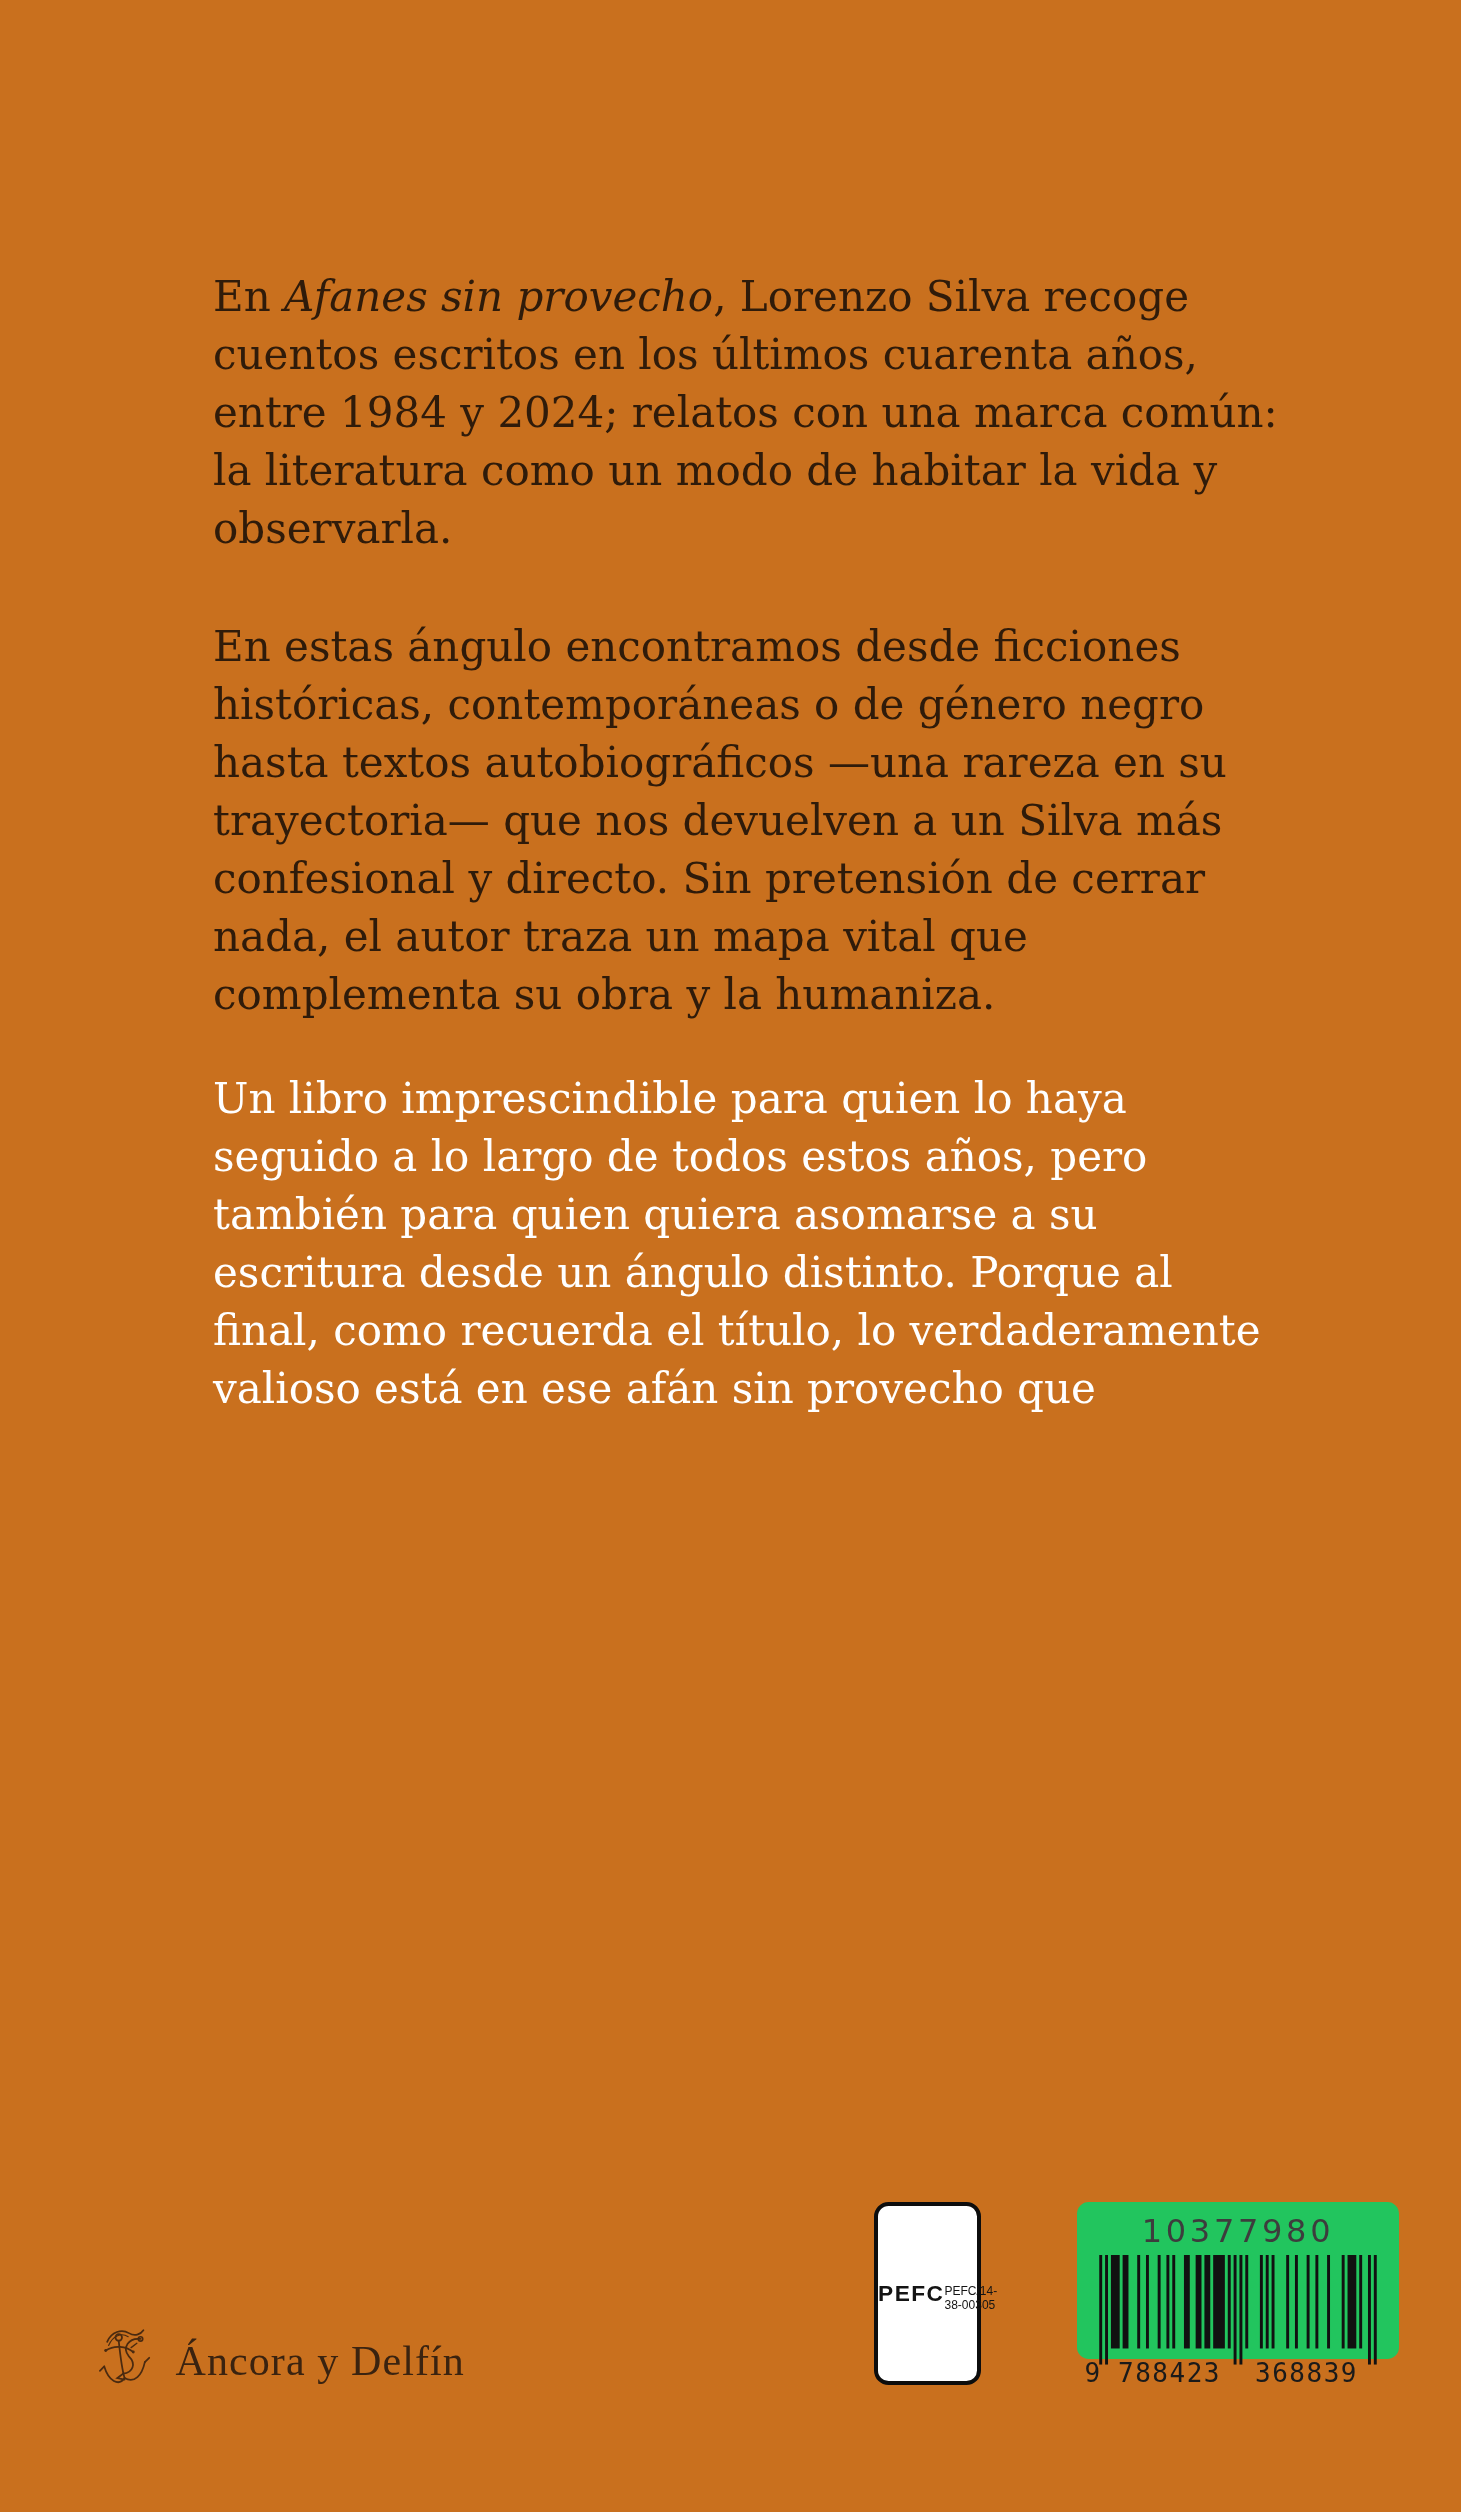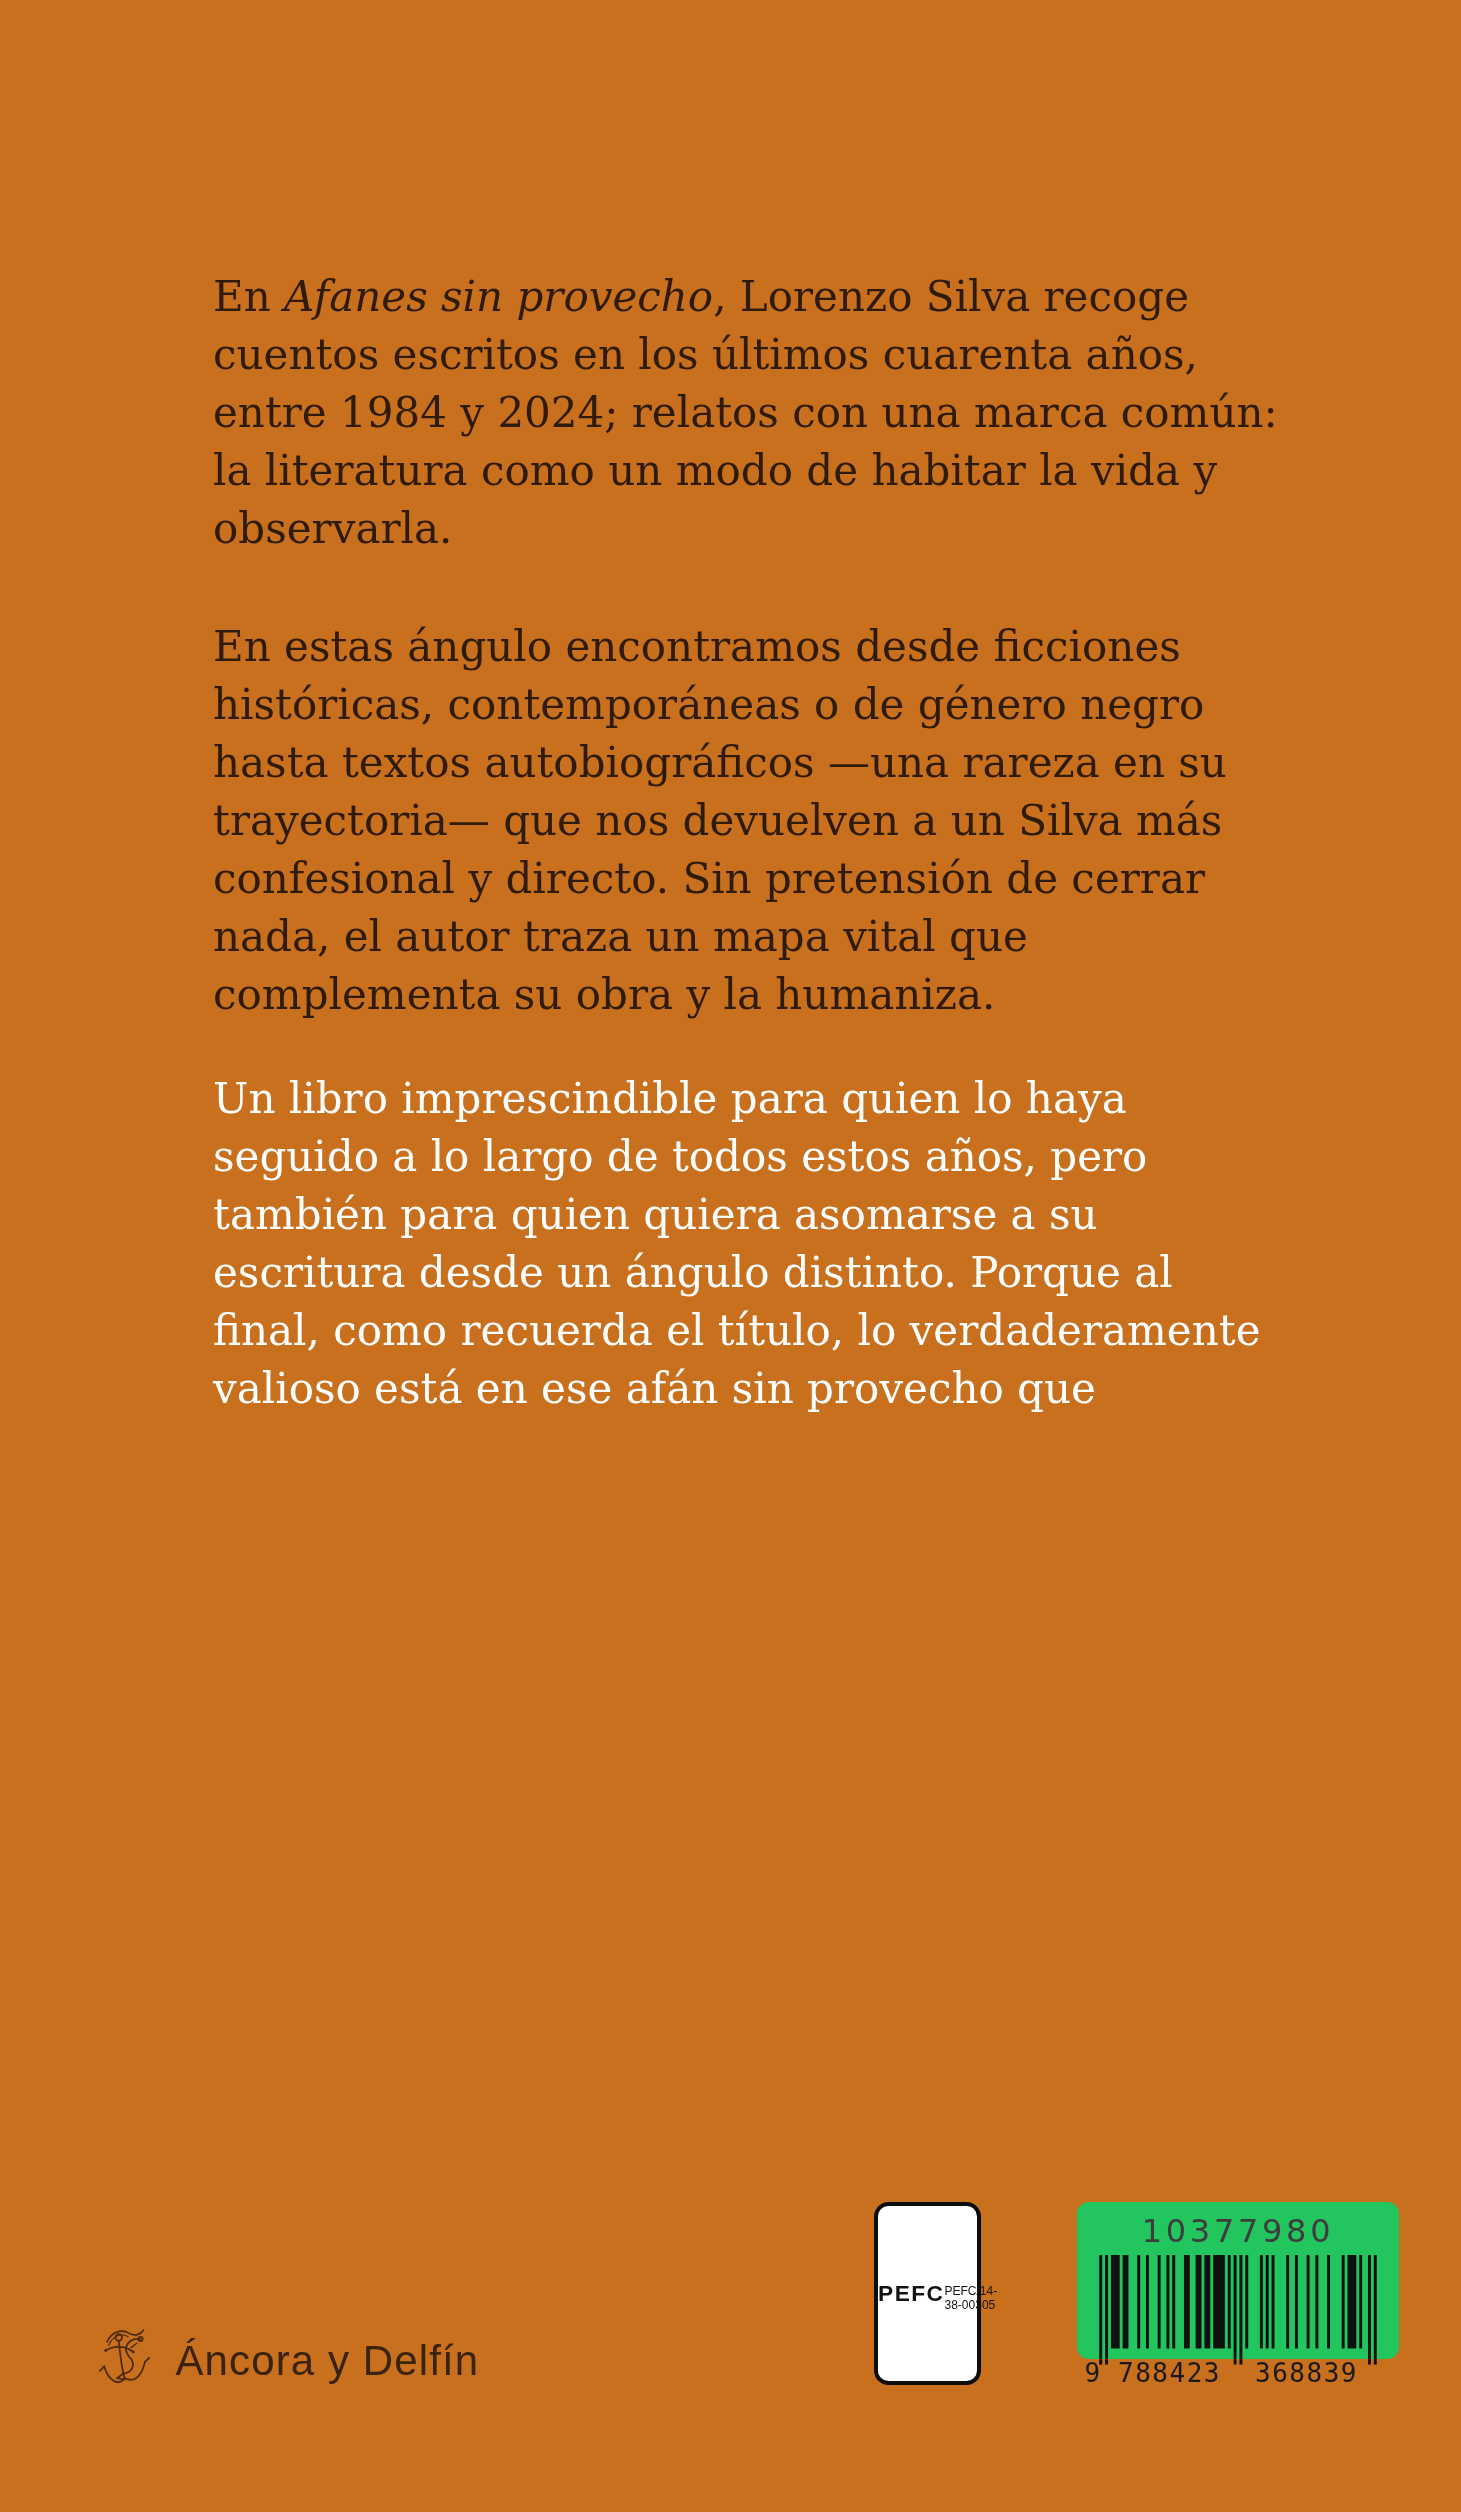--- a/index.html
+++ b/index.html
@@ -17,21 +17,21 @@
   .italic{font-style:italic;}
 
   
   .publisher{
     position:absolute;left:97px;top:2324px;
     display:flex;align-items:center;gap:20.5px;
     color:#36200e;
   }
   .emblem{width:58px;height:69px;flex:0 0 auto;}
   .publisher-name{
-    font-family:Liberation Sans, sans-serif;
+    font-family:Liberation Serif, serif;
     font-size:42px;letter-spacing:1.1px;color:#3a2310;
     padding-top:4.4px;
     text-align:right;
   }
 
   
   .pefc-badge{
     position:absolute;left:874px;top:2202px;
     width:107px;height:183px;box-sizing:border-box;
     background:#ffffff;border:4.4px solid #0d0d0d;border-radius:14.6px;

